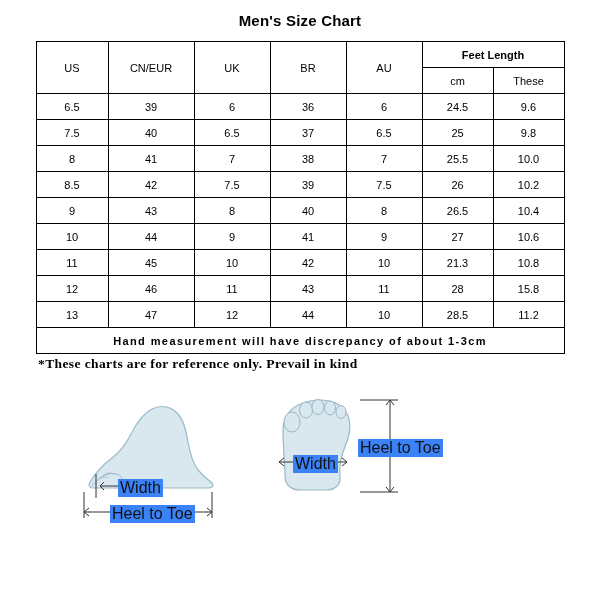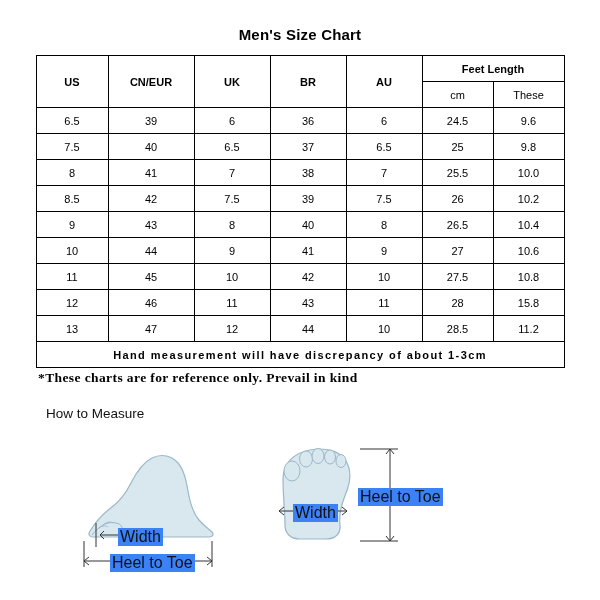--- a/index.html
+++ b/index.html
@@ -17,21 +17,21 @@
   .page {
     position: relative;
     width: 600px;
     height: 600px;
     box-sizing: border-box;
   }
   .title {
     text-align: center;
     font-size: 15px;
     font-weight: bold;
-    padding-top: 26px;
+    padding-top: 12px;
     padding-bottom: 12px;
     letter-spacing: 0.2px;
     font-family: "Liberation Sans", sans-serif;
   }
   table.size-table {
     border-collapse: collapse;
     margin: 0 auto;
     width: 528px;
     table-layout: fixed;
   }
@@ -39,21 +39,21 @@
     border: 1px solid #000000;
     text-align: center;
     font-size: 11px;
     font-family: "Liberation Sans", sans-serif;
     padding: 0;
     height: 25px;
     vertical-align: middle;
   }
   th.hdr-main {
     font-size: 13px;
-    font-weight: bold;
+    font-weight: normal;
     height: 44px;
   }
   th.hdr-feet {
     font-size: 13px;
     font-weight: bold;
     height: 20px;
   }
   th.hdr-sub {
     font-size: 10.5px;
     font-weight: normal;
@@ -182,21 +182,21 @@
         <td>9</td>
         <td>27</td>
         <td>10.6</td>
       </tr>
       <tr>
         <td>11</td>
         <td>45</td>
         <td>10</td>
         <td>42</td>
         <td>10</td>
-        <td>27.5</td>
+        <td>21.3</td>
         <td>10.8</td>
       </tr>
       <tr>
         <td>12</td>
         <td>46</td>
         <td>11</td>
         <td>43</td>
         <td>11</td>
         <td>28</td>
         <td>15.8</td>
@@ -211,21 +211,20 @@
         <td>11.2</td>
       </tr>
       <tr>
         <td class="note-row" colspan="7">Hand measurement will have discrepancy of about 1-3cm</td>
       </tr>
     </tbody>
   </table>
 
   <div class="disclaimer">*These charts are for reference only. Prevail in kind</div>
 
-  <div class="how-title">How to Measure</div>
 
   <div class="diagram">
     <svg width="600" height="150" viewBox="0 0 600 150">
 
       <g>
         <path d="M90 106 C 96 96, 104 88, 112 82 C 120 76, 126 68, 131 58
                  C 136 48, 142 38, 152 33 C 162 28, 172 31, 178 38
                  C 184 45, 186 55, 188 66 C 190 78, 193 88, 199 95
                  C 204 101, 209 104, 212 107 C 214 109, 213 112, 209 112
                  L 93 112 C 89 112, 88 109, 90 106 Z" fill="#d9e7ef" stroke="#9bb8c8" stroke-width="1.2"></path>

